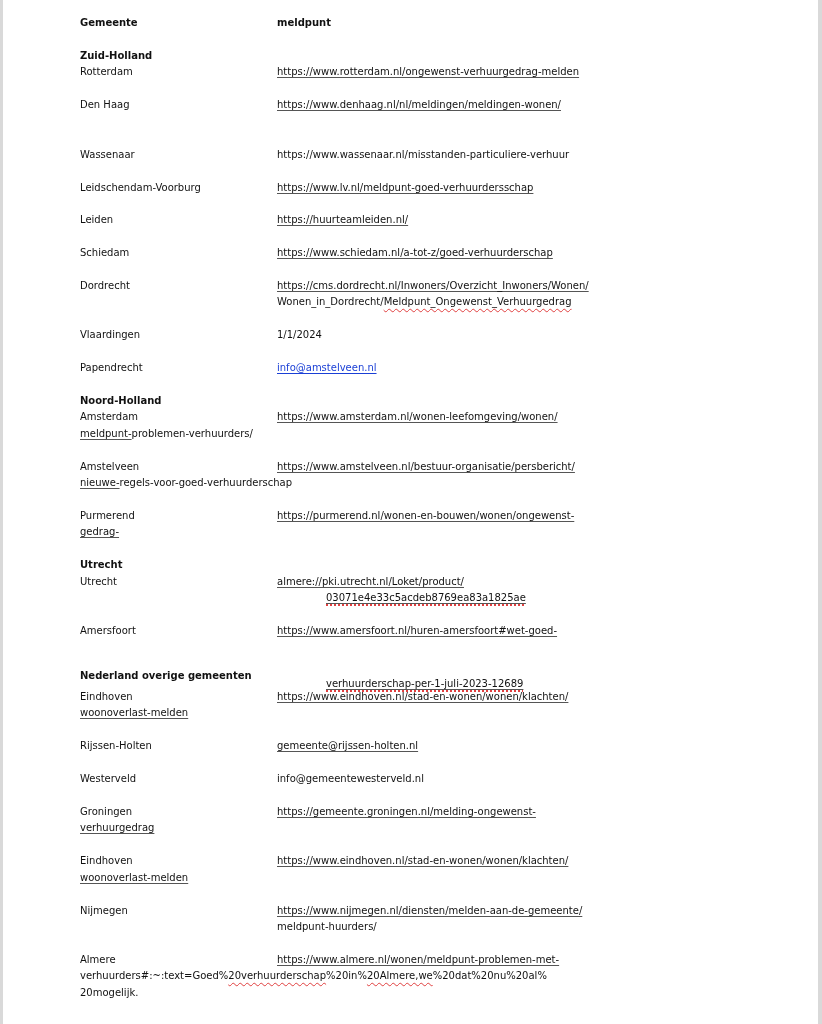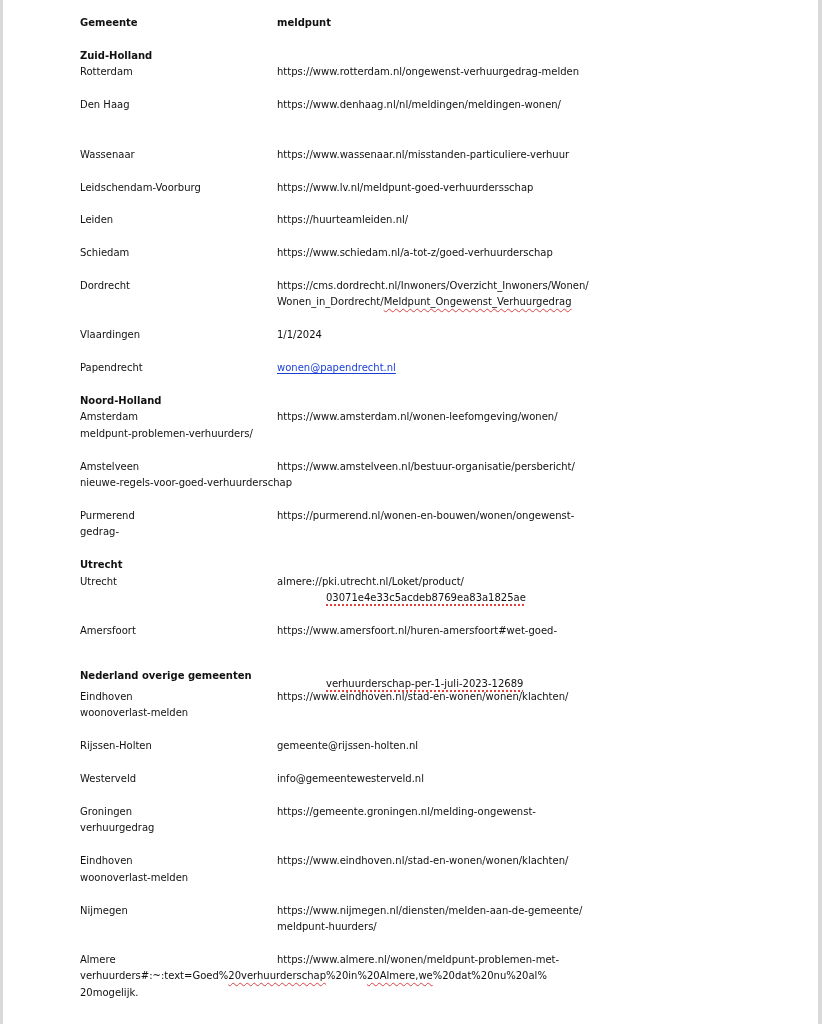--- a/index.html
+++ b/index.html
@@ -7,21 +7,21 @@
   .page {
     position: absolute; left: 3px; top: 0; width: 815px; height: 1024px;
     background: #ffffff;
     font-family: "DejaVu Sans", sans-serif;
     font-size: 10px; color: #111;
   }
   .line { position: absolute; left: 77px; white-space: nowrap; line-height: 16px; }
   .col2 { position: absolute; left: 274px; white-space: nowrap; line-height: 16px; }
   .cont { position: absolute; white-space: nowrap; line-height: 16px; }
   .bold { font-weight: bold; }
-  .u { text-decoration-color: #555; text-underline-offset: 2px; }
+  .u { text-decoration: underline; text-decoration-color: #555; text-underline-offset: 2px; }
   .blue { color: #1a3fd6; text-decoration: underline; text-underline-offset: 2px; }
   .sq { text-decoration: underline wavy #e04040; text-decoration-thickness: 1px; text-underline-offset: 3px; }
   .u .sq { text-decoration: underline; text-decoration-style: dotted; text-decoration-color: #e04040; text-decoration-thickness: 2px; }
 </style>
 </head>
 <body>
 
 <div class="page">
 
   <div class="line bold" style="top:15px">Gemeente</div>
@@ -47,21 +47,21 @@
   <div class="col2 u" style="top:245px">https://www.schiedam.nl/a-tot-z/goed-verhuurderschap</div>
 
   <div class="line" style="top:278px">Dordrecht</div>
   <div class="col2" style="top:294px"><span>Wonen_in_Dordrecht/</span><span class="sq">Meldpunt_Ongewenst_Verhuurgedrag</span></div>
   <div class="col2 u" style="top:278px">https://cms.dordrecht.nl/Inwoners/Overzicht_Inwoners/Wonen/</div>
 
   <div class="line" style="top:327px">Vlaardingen</div>
   <div class="col2" style="top:327px">1/1/2024</div>
 
   <div class="line" style="top:360px">Papendrecht</div>
-  <div class="col2 blue" style="top:360px">wonen@papendrecht.nl</div>
+  <div class="col2 blue" style="top:360px">info@amstelveen.nl</div>
 
   <div class="line bold" style="top:393px">Noord-Holland</div>
   <div class="line" style="top:409px">Amsterdam</div>
   <div class="col2 u" style="top:409px">https://www.amsterdam.nl/wonen-leefomgeving/wonen/</div>
   <div class="line" style="top:426px"><span class="u">meldpunt-</span><span>problemen-verhuurders/</span></div>
 
   <div class="line" style="top:459px">Amstelveen</div>
   <div class="col2 u" style="top:459px">https://www.amstelveen.nl/bestuur-organisatie/persbericht/</div>
   <div class="line" style="top:475px"><span class="u">nieuwe-</span><span>regels-voor-goed-verhuurderschap</span></div>
 

